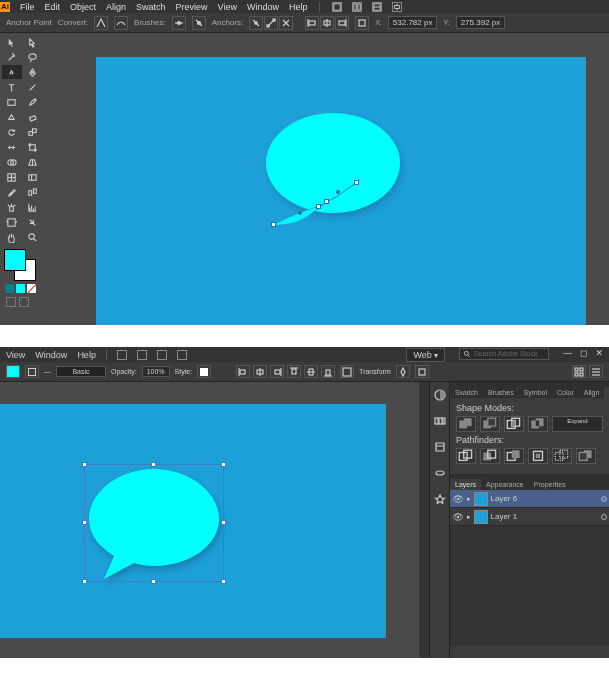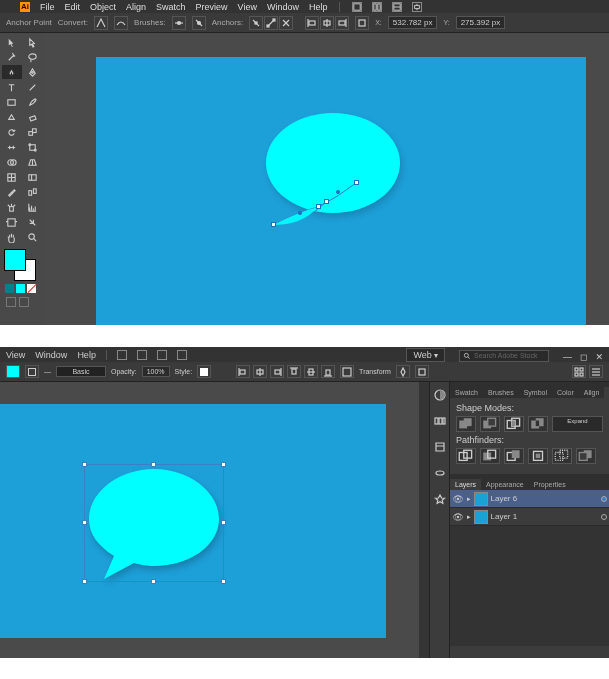--- a/index.html
+++ b/index.html
@@ -1,18 +1,18 @@
 <!DOCTYPE html>
 <html><head>
 <meta charset="utf-8">
 <style>
 *{margin:0;padding:0;box-sizing:border-box;font-family:Tahoma,Arial,sans-serif;font-size:9px;color:#ccc;user-select:none}
 body{background:#fff;width:609px}
 .win{background:#4a4a4a;position:relative}
-.menu{background:#333;height:13px;display:flex;align-items:center;padding:0 20px;gap:10px}
+.menu{background:#333;height:13px;display:flex;align-items:center;padding:0 0;gap:10px}
 .menu .logo{width:10px;height:10px;background:#ff9300;display:flex;align-items:center;justify-content:center;color:#330000;font-weight:bold;font-size:8px}
 .menu span{font-size:9px;color:#ddd}
 .menu .sep{width:1px;height:10px;background:#555;margin:0 2px}
 .menu .sq{width:10px;height:10px;border:1px solid #888}
 .optbar{background:#3a3a3a;height:20px;display:flex;align-items:center;padding:0 6px;gap:6px;border-bottom:1px solid #222}
 .optbar .lbl{font-size:8px;color:#aaa}
 .optbar .drop{background:#2a2a2a;padding:1px 4px;border:1px solid #555;font-size:8px}
 .optbar .ico{width:14px;height:14px;background:#3a3a3a;border:1px solid #555;display:flex;align-items:center;justify-content:center;font-size:8px}
 .optbar .iconset{display:flex;gap:1px}
 .tabbar{background:#3a3a3a;height:16px;display:flex;align-items:center;padding-left:48px}
@@ -37,21 +37,21 @@
 .tail1{position:absolute;left:172px;top:120px;width:100px;height:60px}
 .tail1 svg{width:100%;height:100%;overflow:visible}
 .anchor{width:5px;height:5px;background:#fff;border:1px solid #1b6fbf;position:absolute}
 .handle{width:4px;height:4px;background:#1b6fbf;border-radius:50%;position:absolute}
 
 .gap{height:22px;background:#fff}
 
 .win2{background:#4a4a4a;position:relative;width:609px}
 .menu2{background:#333;height:15px;display:flex;align-items:center;padding:0 6px;gap:10px}
 .menu2 span{font-size:9px}
-.menu2 .right{margin-left:auto;display:flex;align-items:flex-end;gap:14px}
+.menu2 .right{margin-left:auto;display:flex;align-items:flex-start;gap:14px}
 .menu2 .drop2{background:#2a2a2a;padding:1px 6px;font-size:8px;border:1px solid #555}
 .menu2 .search{background:#2a2a2a;width:90px;height:12px;border:1px solid #555;display:flex;align-items:center;padding:0 3px;gap:3px}
 .menu2 .winbtns{display:flex;gap:8px;color:#aaa;font-size:9px}
 .opt2{background:#3a3a3a;height:20px;display:flex;align-items:center;padding:0 6px;gap:5px;border-bottom:1px solid #222}
 .opt2 .seg{display:flex;align-items:center;gap:3px}
 .opt2 .stroke{width:50px;height:11px;background:#222;border:1px solid #555}
 .opt2 .btn{width:14px;height:13px;background:#3a3a3a;border:1px solid #555;display:flex;align-items:center;justify-content:center;font-size:7px}
 .body2{display:flex;height:276px}
 .canvaswrap2{flex:1;background:#4a4a4a;display:flex;align-items:flex-start;justify-content:flex-start;padding:22px 0 0 0}
 .canvas2{background:#1d9fd8;width:386px;height:234px;position:relative}

